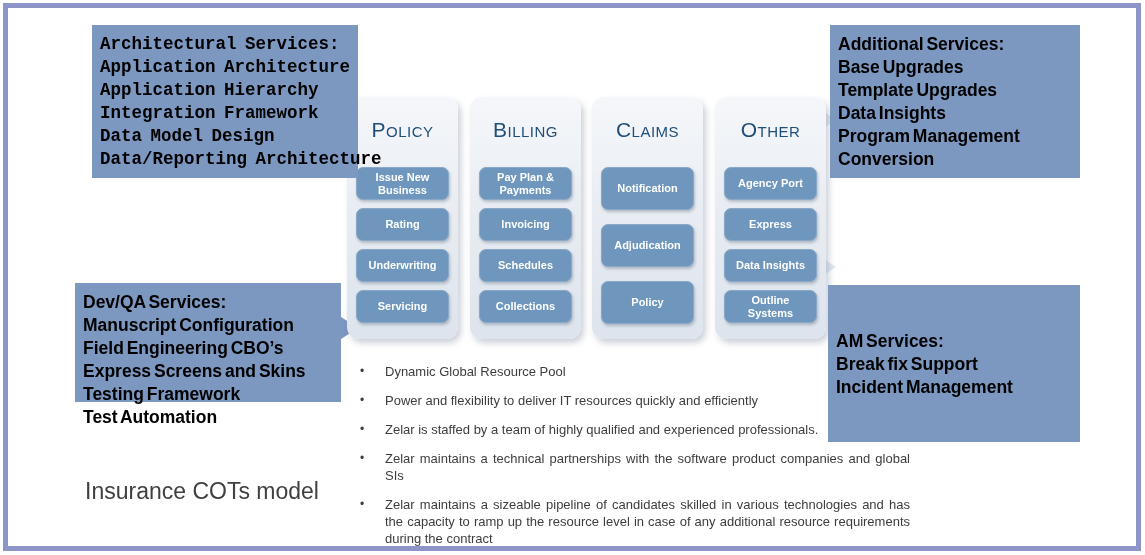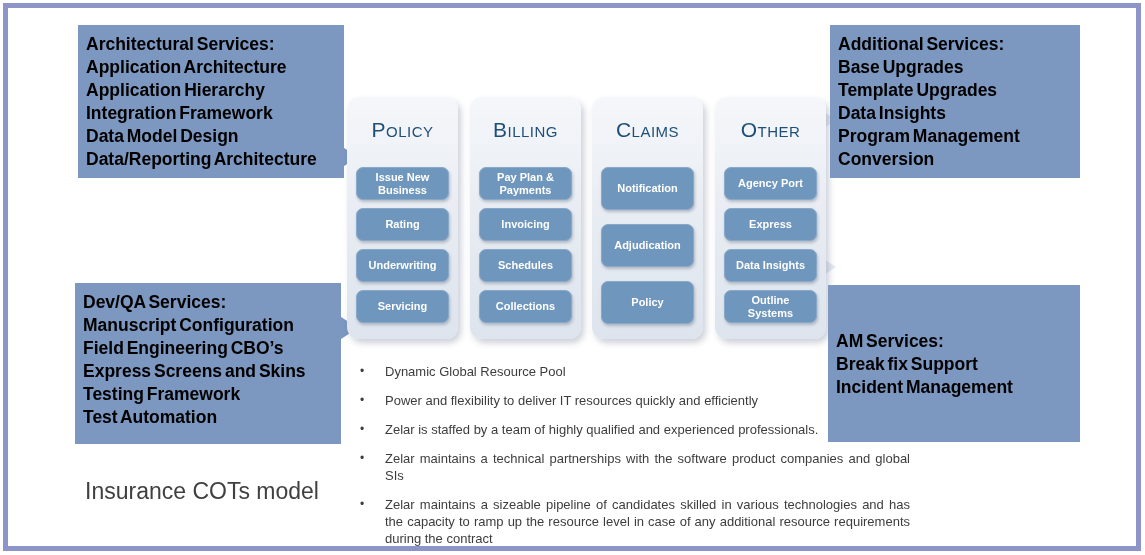--- a/index.html
+++ b/index.html
@@ -26,23 +26,23 @@
     background: #7c97c0;
     color: #000;
     font-weight: bold;
     font-size: 17.5px;
     line-height: 23px;
     word-spacing: -2px;
     padding: 8px 6px 6px 8px;
     z-index: 3;
   }
   .svc-box .line { white-space: nowrap; }
-  #arch-box        { left: 78px;  top: 25px;  width: 266px; height: 153px; }
+  #arch-box        { left: 92px;  top: 25px;  width: 266px; height: 153px; font-family: Liberation Mono, monospace; }
   #additional-box  { left: 830px; top: 25px;  width: 250px; height: 153px; }
-  #devqa-box       { left: 75px;  top: 283px; width: 266px; height: 161px; }
+  #devqa-box       { left: 75px;  top: 283px; width: 266px; height: 119px; }
   #am-box          { left: 828px; top: 240px; width: 252px; height: 157px;
                      display: flex; flex-direction: column; justify-content: center; margin-top: 45px; }
 
   
   .tail-blue {
     position: absolute; width: 0; height: 0; z-index: 2;
     border-top: 13px solid transparent;
     border-bottom: 13px solid transparent;
     border-left: 20px solid #7c97c0;
   }

